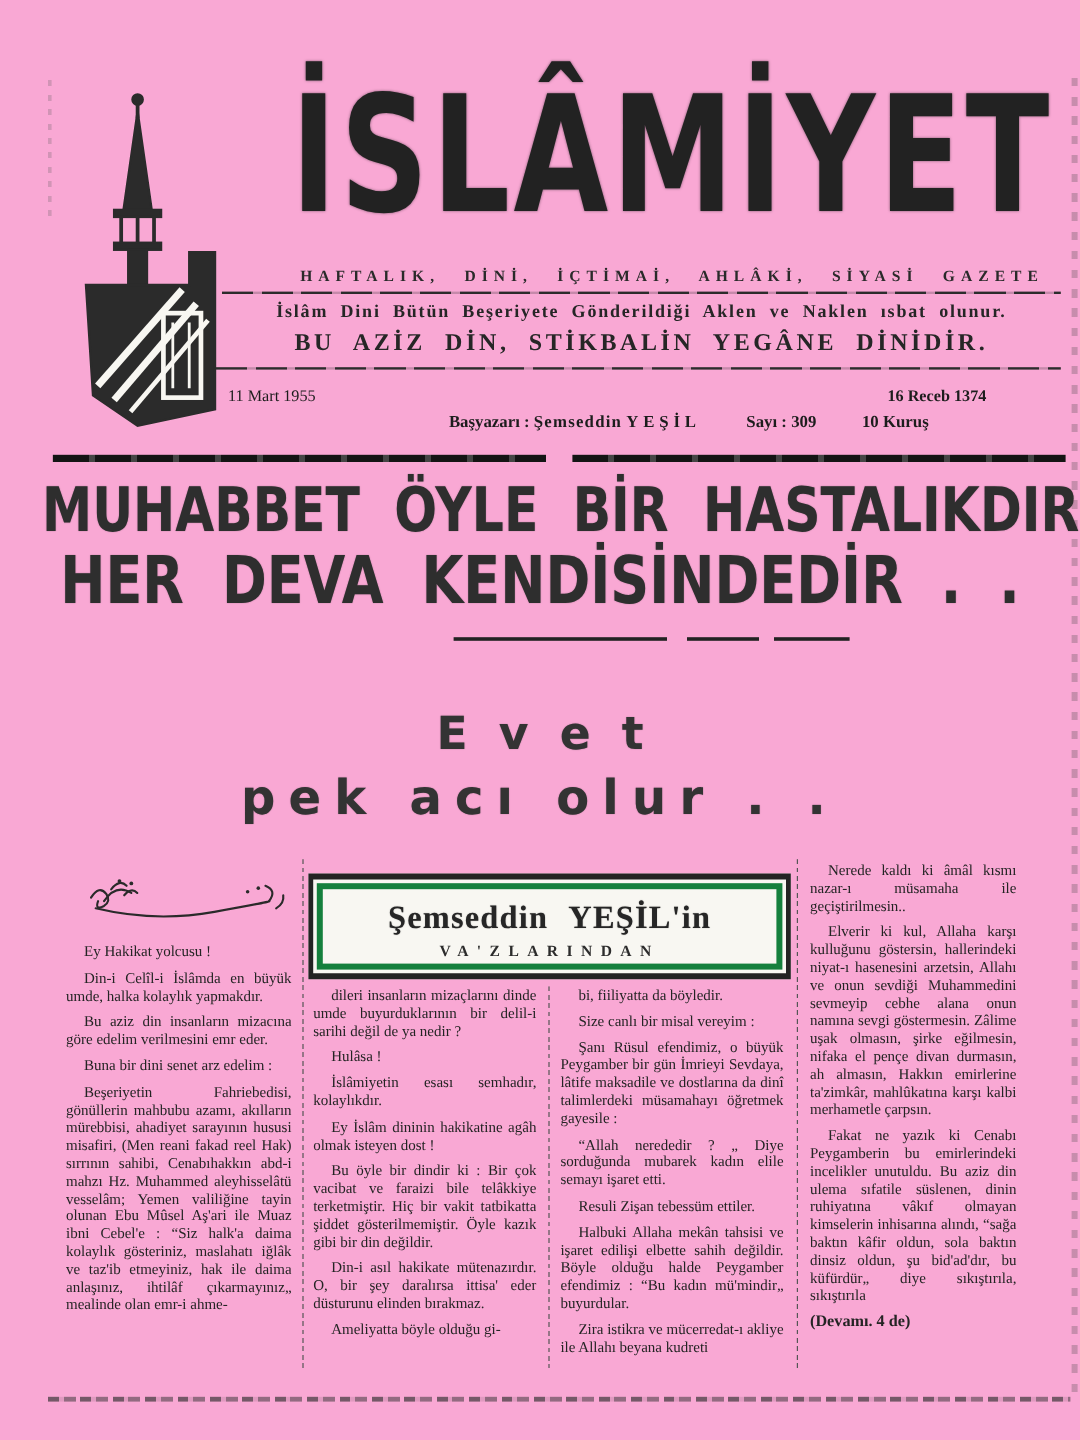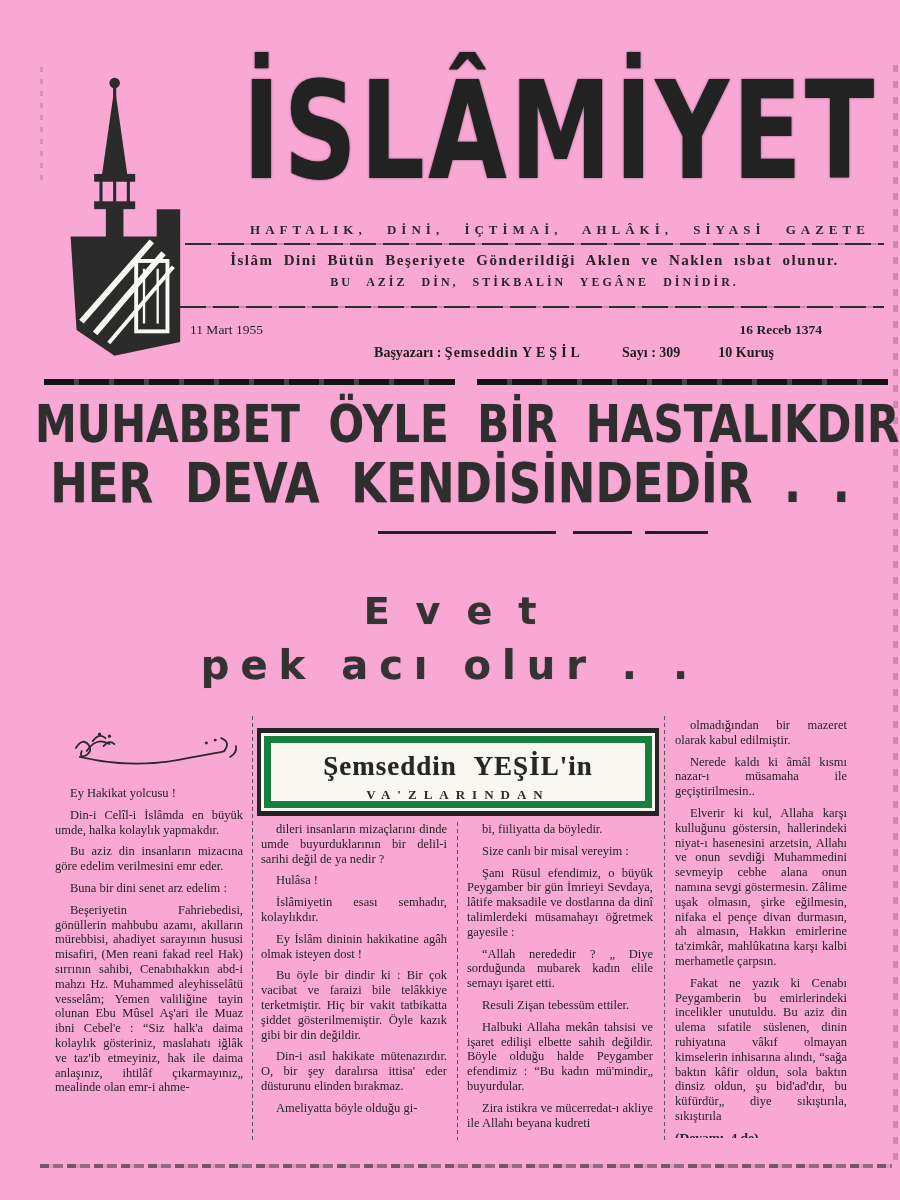--- a/index.html
+++ b/index.html
@@ -33,21 +33,21 @@
   }
   .rule-a { left:185px; right:16px; top:243px; }
   .rule-b { left:180px; right:16px; top:306px; }
   .slogan1 {
     position:absolute; left:185px; right:16px; top:252px; text-align:center;
     font-weight:bold; font-size:15px; letter-spacing:1.5px; word-spacing:5px; color:#262626;
     white-space:nowrap;
   }
   .slogan2 {
     position:absolute; left:185px; right:16px; top:275px; text-align:center;
-    font-weight:bold; font-size:12px; letter-spacing:3px; word-spacing:8px; color:#262626;
+    font-weight:bold; font-size:20px; letter-spacing:3px; word-spacing:8px; color:#262626;
     white-space:nowrap;
   }
 
   
   .date-left  { position:absolute; left:190px; top:322px; font-weight:normal; font-size:13.5px; }
   .date-right { position:absolute; right:78px; top:322px; font-weight:bold; font-size:13.5px; }
   .byline {
     position:absolute; left:290px; right:42px; top:345px;
     display:flex; justify-content:center; gap:38px; align-items:baseline;
     font-size:14px; font-weight:bold; white-space:nowrap;
@@ -98,21 +98,21 @@
   .vsep3 { left:609px; top:0;     height:424px; }
   .ornament { display:block; margin:4px auto 10px; }
 
   .fbox {
     position:absolute; left:202px; top:12px; width:402px; height:88px; box-sizing:border-box;
     border-top:5px solid #232323; border-bottom:5px solid #232323;
     border-left:4px solid #232323; border-right:4px solid #232323;
     padding:3px; background:#f8f7f2;
   }
   .fbox-inner {
-    height:100%; box-sizing:border-box; border:7px solid #15803d;
+    height:100%; box-sizing:border-box; border:5px solid #15803d;
     text-align:center; padding-top:8px;
   }
   .fbox-title { font-weight:bold; font-size:27px; letter-spacing:1px; word-spacing:10px; color:#262626; }
   .fbox-sub   { font-weight:bold; font-size:13px; letter-spacing:7px; margin-top:5px; color:#2c2c2c; }
 
   .continuation { text-align:center; font-weight:bold; font-size:13.5px; margin-top:8px; text-indent:0 !important; }
 
   
   .edge-right {
     position:absolute; right:2px; top:60px; bottom:40px; width:5px;
@@ -243,21 +243,20 @@
       <p>bi, fiiliyatta da böyledir.</p>
       <p>Size canlı bir misal vereyim :</p>
       <p>Şanı Rüsul efendimiz, o büyük Peygamber bir gün İmrieyi Sevdaya, lâtife maksadile ve dostlarına da dinî talimlerdeki müsamahayı öğretmek gayesile :</p>
       <p>“Allah nerededir ? „ Diye sorduğunda mubarek kadın elile semayı işaret etti.</p>
       <p>Resuli Zişan tebessüm ettiler.</p>
       <p>Halbuki Allaha mekân tahsisi ve işaret edilişi elbette sahih değildir. Böyle olduğu halde Peygamber efendimiz : “Bu kadın mü'mindir„ buyurdular.</p>
       <p>Zira istikra ve mücerredat-ı akliye ile Allahı beyana kudreti</p>
     </div>
 
     <div class="bcol col4">
-      <p>olmadığından bir mazeret olarak kabul edilmiştir.</p>
       <p>Nerede kaldı ki âmâl kısmı nazar-ı müsamaha ile geçiştirilmesin..</p>
       <p>Elverir ki kul, Allaha karşı kulluğunu göstersin, hallerindeki niyat-ı hasenesini arzetsin, Allahı ve onun sevdiği Muhammedini sevmeyip cebhe alana onun namına sevgi göstermesin. Zâlime uşak olmasın, şirke eğilmesin, nifaka el pençe divan durmasın, ah almasın, Hakkın emirlerine ta'zimkâr, mahlûkatına karşı kalbi merhametle çarpsın.</p>
       <p>Fakat ne yazık ki Cenabı Peygamberin bu emirlerindeki incelikler unutuldu. Bu aziz din ulema sıfatile süslenen, dinin ruhiyatına vâkıf olmayan kimselerin inhisarına alındı, “sağa baktın kâfir oldun, sola baktın dinsiz oldun, şu bid'ad'dır, bu küfürdür„ diye sıkıştırıla, sıkıştırıla</p>
       <p class="continuation">(Devamı. 4 de)</p>
     </div>
   </div>
 
 </div>
 
 </body></html>

